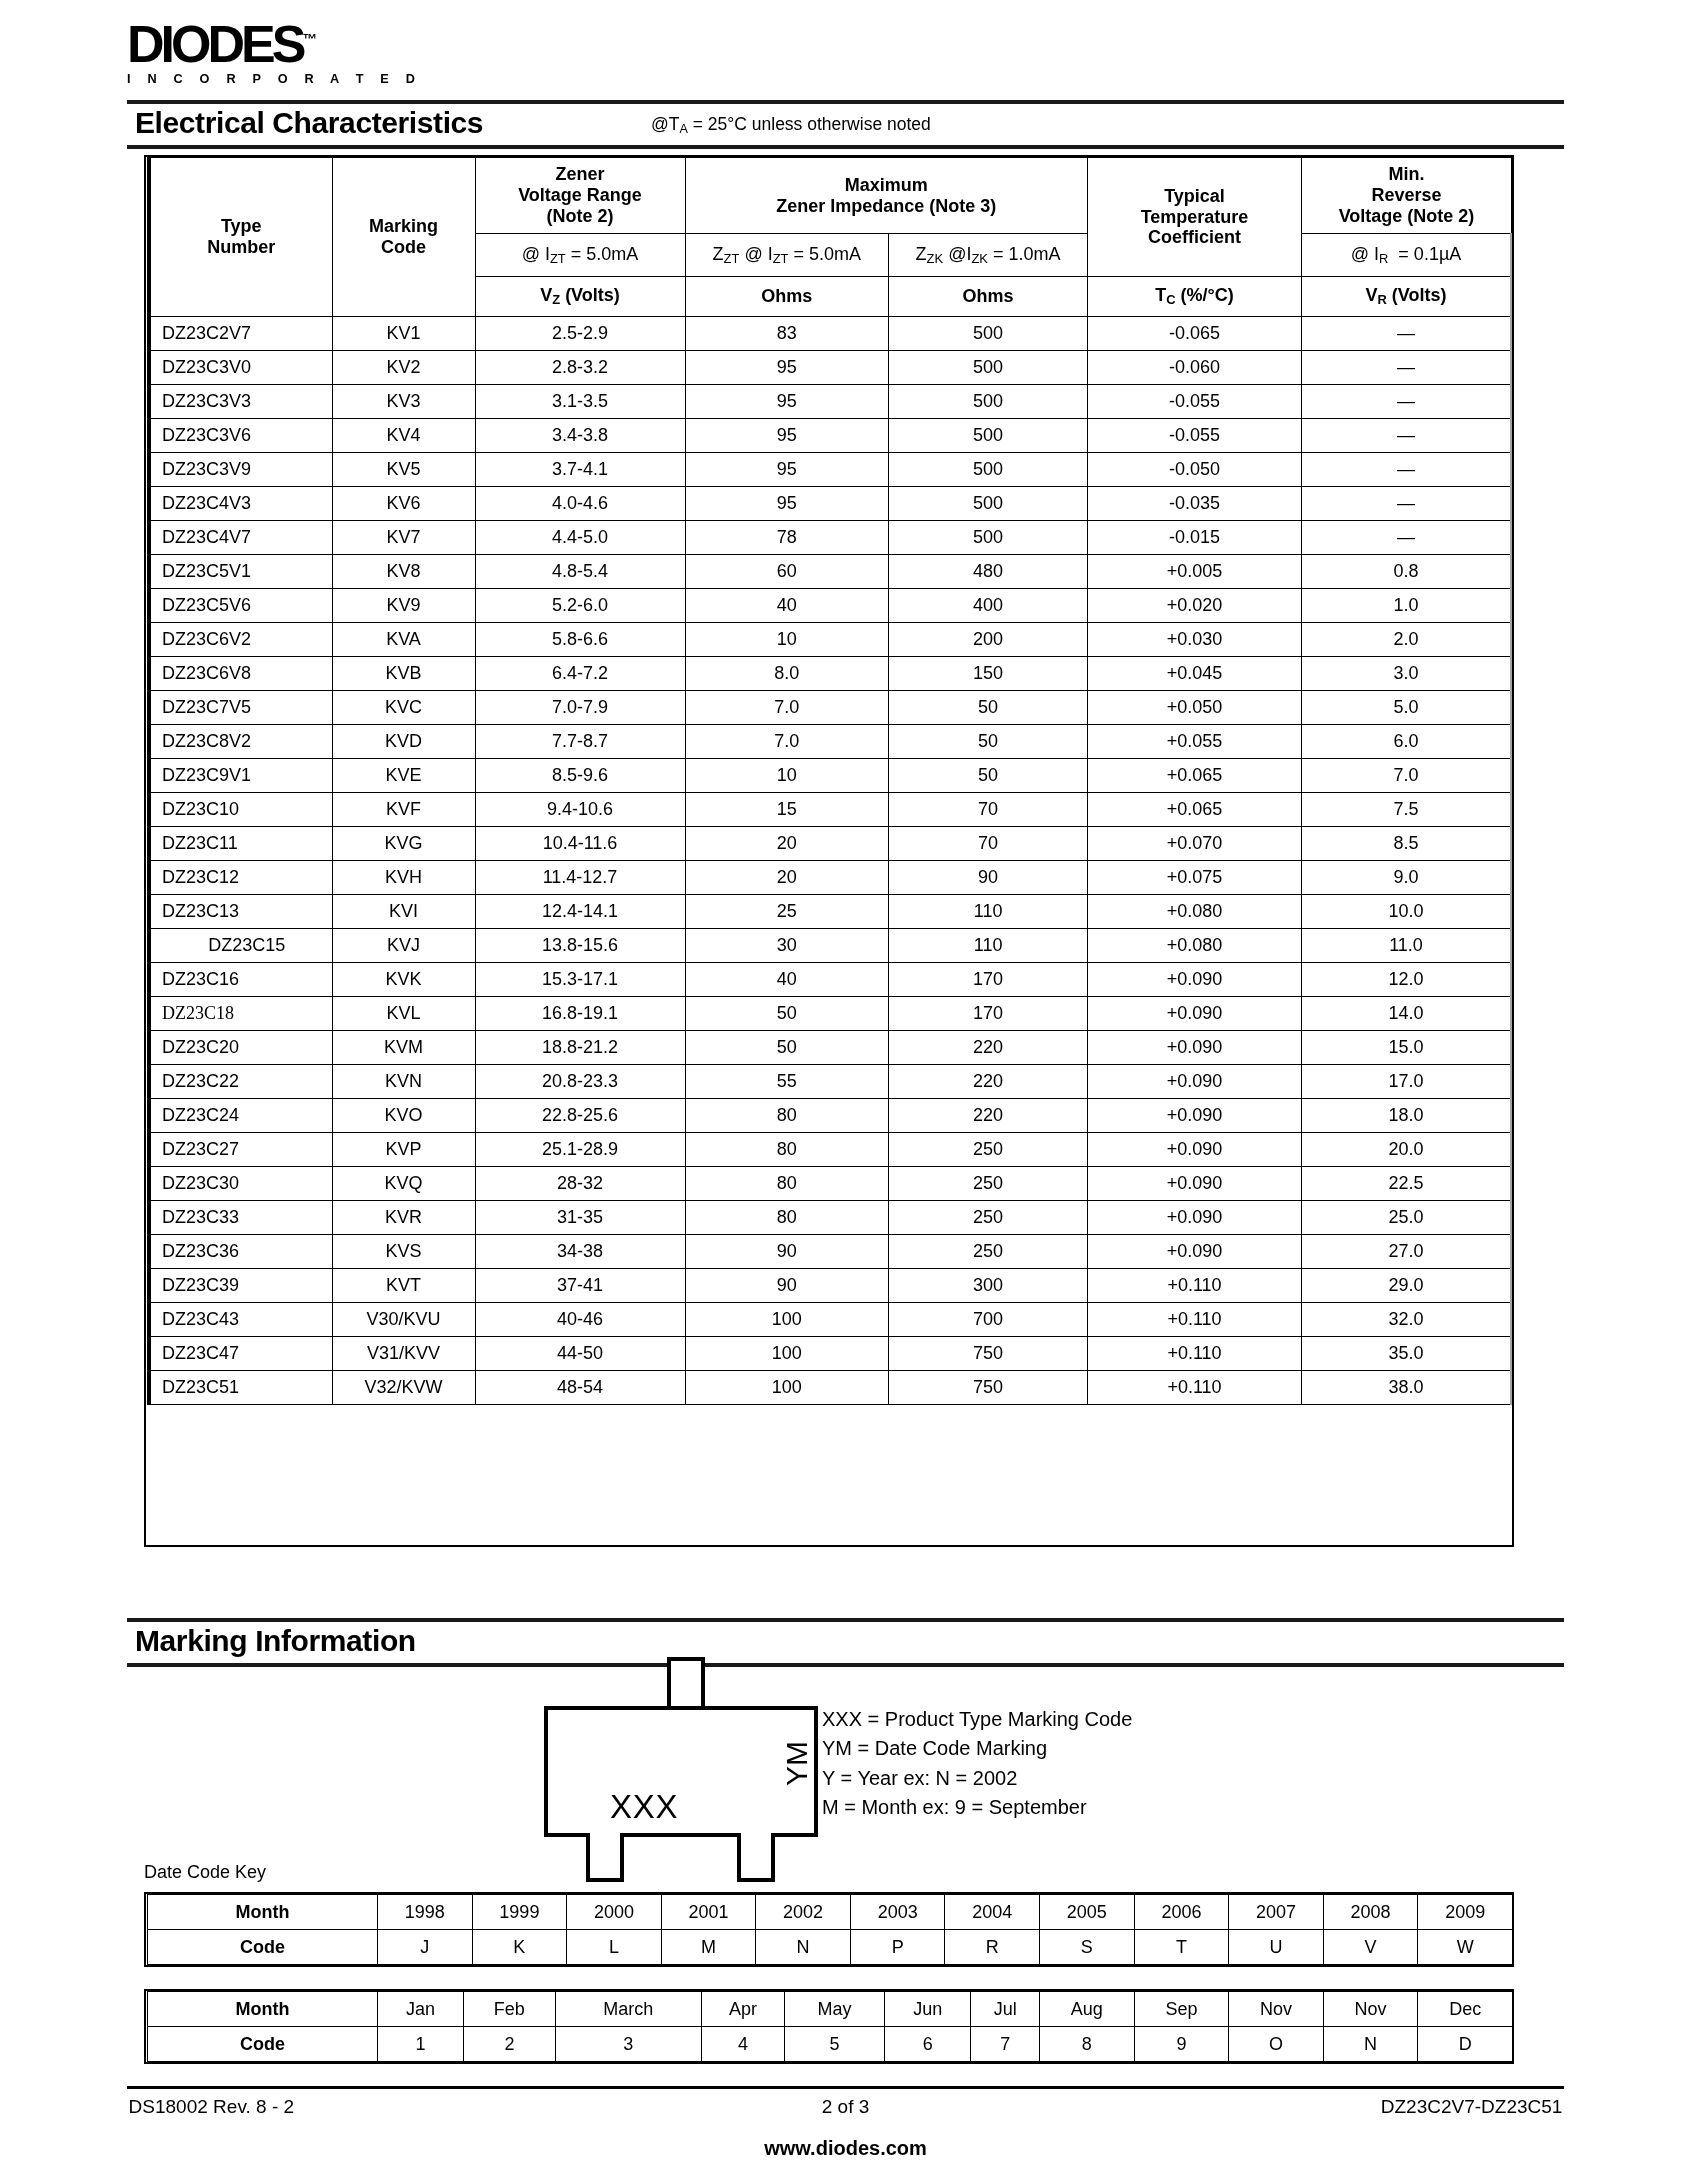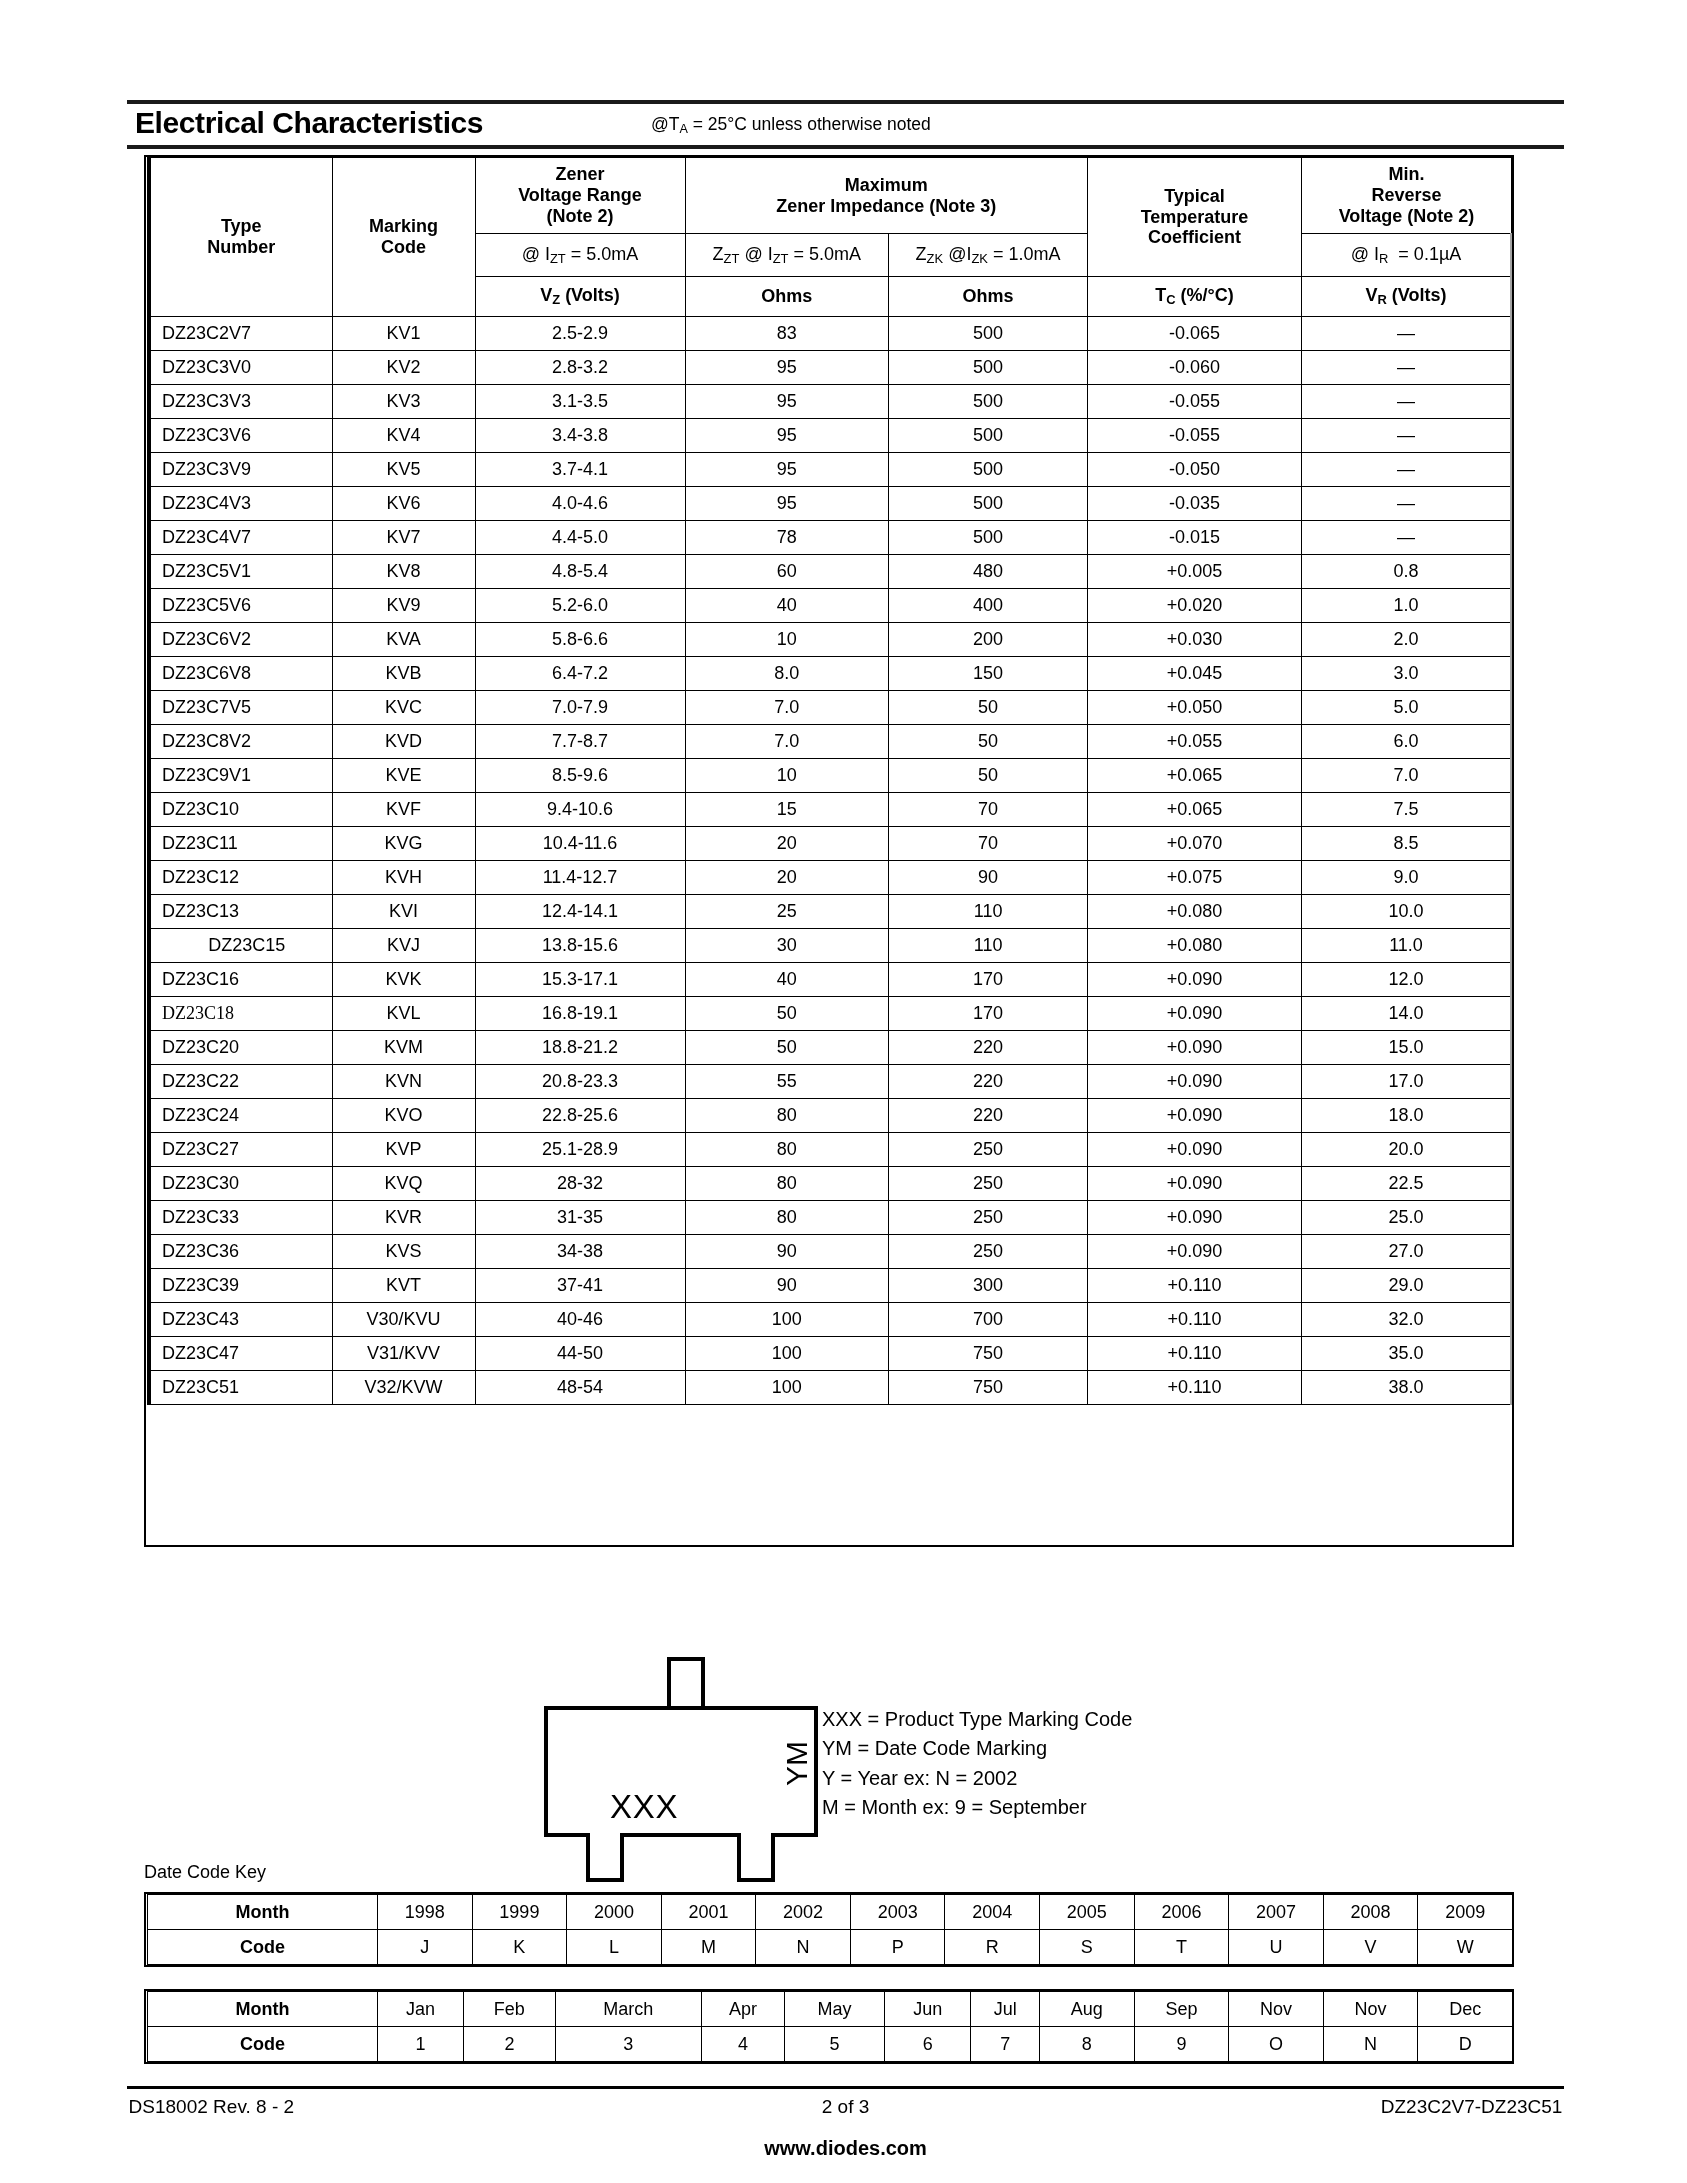--- a/index.html
+++ b/index.html
@@ -129,20 +129,24 @@
   .footer .url {
     position:absolute; left:0; top:41px; width:1437px; text-align:center;
     font-weight:bold; font-size:20px;
   }
 </style>
 </head>
 <body>
 
 <div class="page">
 
+  <div class="logo-wrap">
+    <div class="logo-text"><span>DIODES</span><span class="logo-tm">™</span></div>
+    <div class="logo-sub">I N C O R P O R A T E D</div>
+  </div>
 
   <div class="sec-head" style="top:100px;">
     <div class="rule-top"></div>
     <div class="inner">
       <div class="sec-title">Electrical Characteristics</div>
       <div class="sec-note">@T<sub>A</sub> = 25°C unless otherwise noted</div>
     </div>
     <div class="rule-bot"></div>
   </div>
 
@@ -457,20 +461,27 @@
           <td>100</td>
           <td>750</td>
           <td>+0.110</td>
           <td class="outer-right">38.0</td>
         </tr>
       </tbody>
   </table>
   <div class="tbl-outline"></div>
 
 
+  <div class="sec-head" style="top:1618px;">
+    <div class="rule-top"></div>
+    <div class="inner">
+      <div class="sec-title">Marking Information</div>
+    </div>
+    <div class="rule-bot"></div>
+  </div>
 
   <div class="pkg">
     <div class="lead lead-top"></div>
     <div class="body">
       <span class="xxx">XXX</span>
       <span class="ym">YM</span>
     </div>
     <div class="lead lead-bl"></div>
     <div class="lead lead-br"></div>
   </div>

